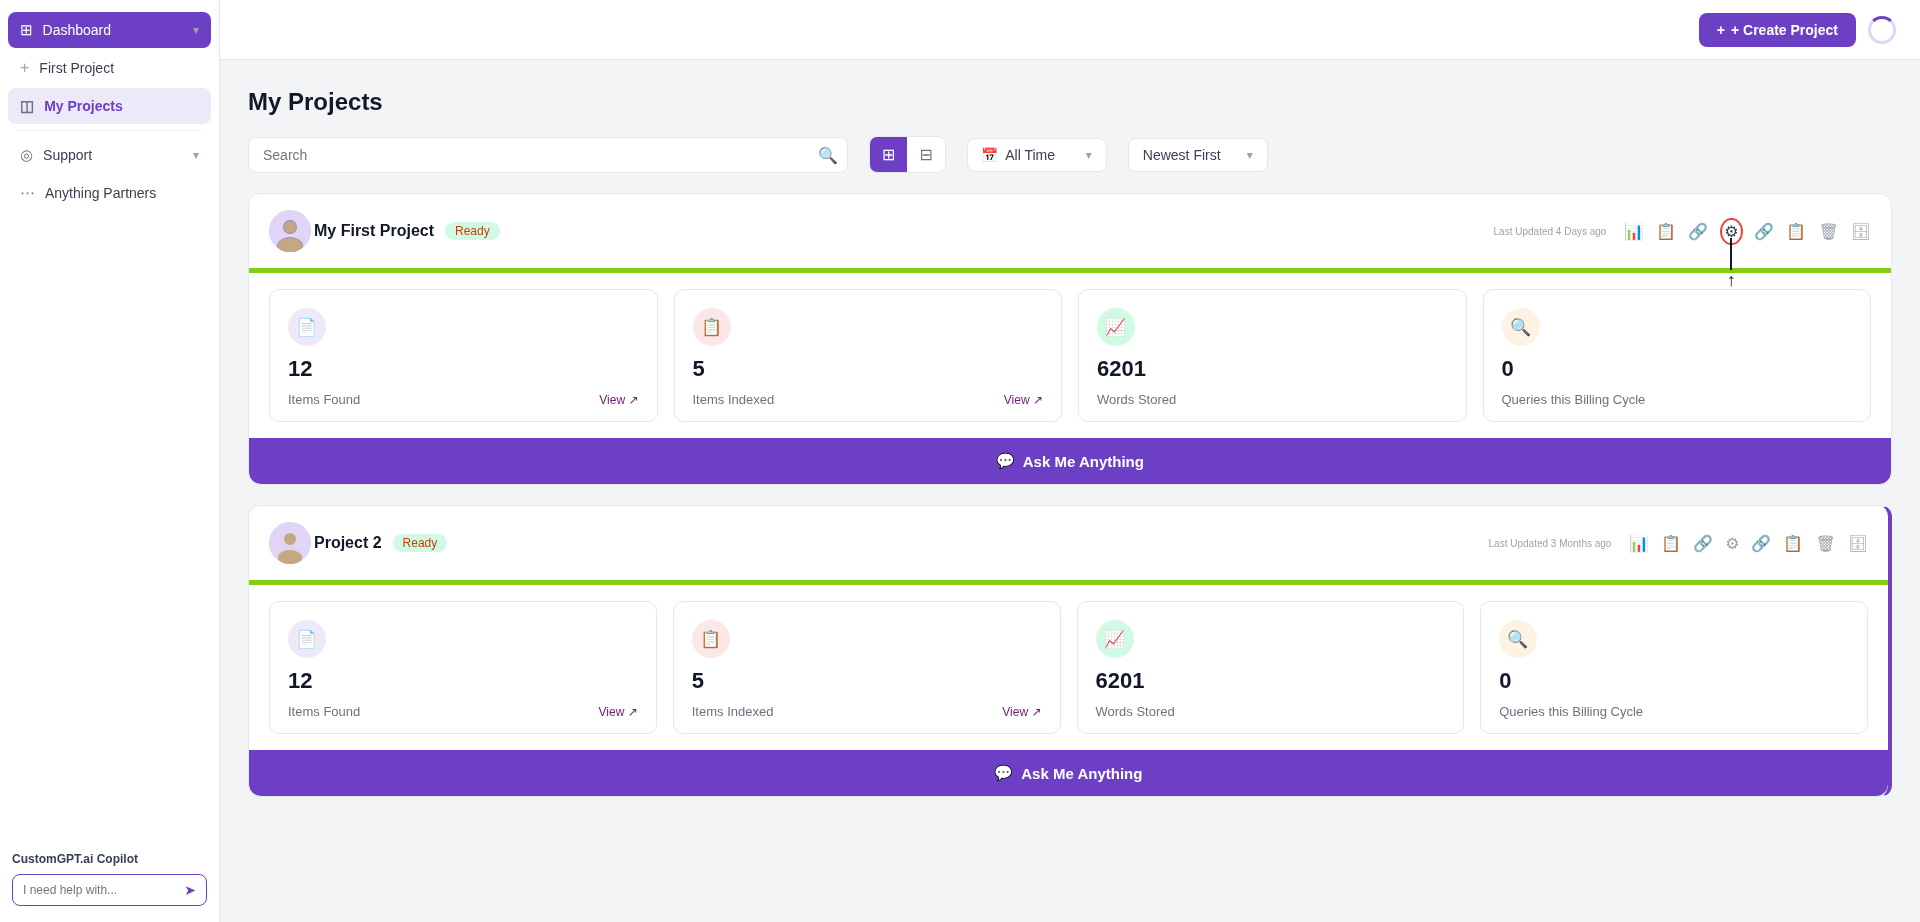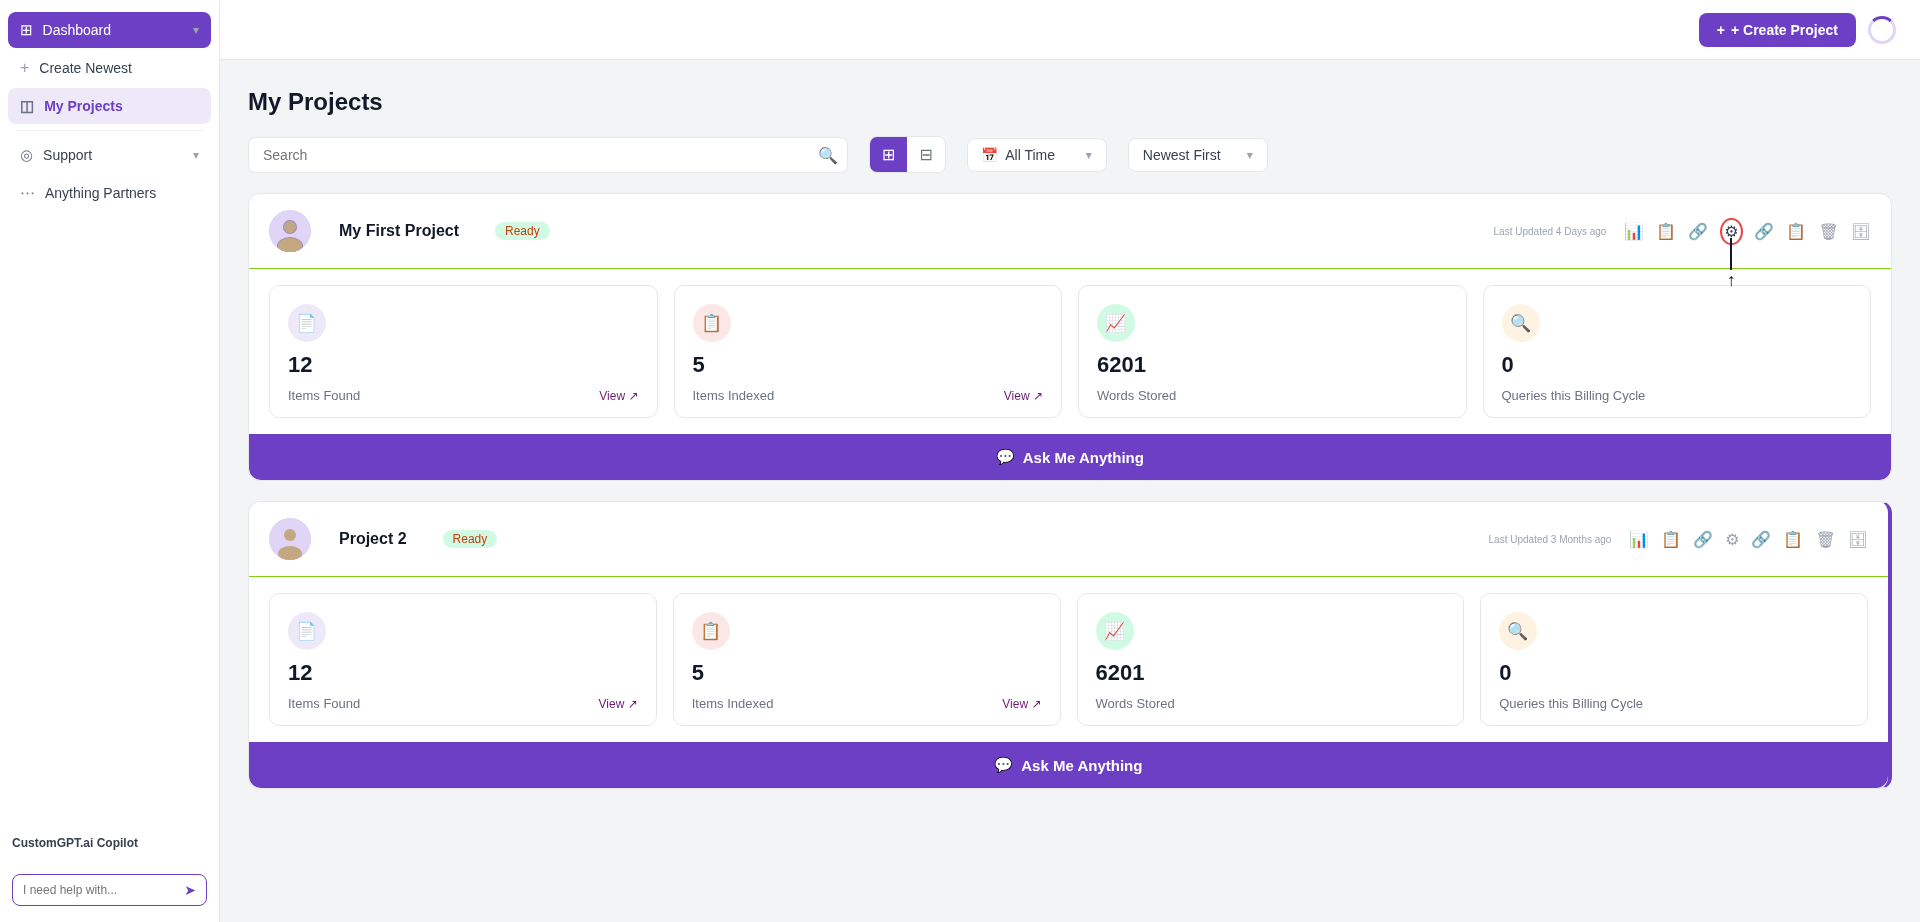--- a/index.html
+++ b/index.html
@@ -89,21 +89,21 @@
     }
     .sidebar-divider { height: 1px; background: #f0f0f0; margin: 4px 8px; }
     .sidebar-copilot {
       padding: 16px 12px;
       margin-top: auto;
     }
     .copilot-label {
       font-size: 12px;
       font-weight: 600;
       color: #374151;
-      margin-bottom: 24px;
+      margin-bottom: 8px;
     }
     .copilot-input-wrap {
       display: flex;
       align-items: center;
       border: 1.5px solid #6c3fc5;
       border-radius: 8px;
       padding: 7px 10px;
       background: #fff;
       gap: 6px;
     }
@@ -242,22 +242,22 @@
       background: #fff;
       border-radius: 12px;
       border: 1px solid #e5e7eb;
       margin-bottom: 20px;
       overflow: hidden;
     }
     .project-header {
       display: flex;
       align-items: center;
       padding: 16px 20px;
-      gap: 28px;
-      border-bottom: 1px solid #84cc16;
+      gap: 3px;
+      border-bottom: 5px solid #84cc16;
     }
     .project-avatar {
       width: 42px;
       height: 42px;
       border-radius: 50%;
       background: #d1d5db;
       overflow: hidden;
       flex-shrink: 0;
     }
     .project-avatar svg { width: 100%; height: 100%; }
@@ -398,21 +398,21 @@
 <div id="sidebar">
 
   <nav class="sidebar-nav">
     <div class="sidebar-item active">
       <span class="si-icon">⊞</span>
       <span>Dashboard</span>
       <span class="chevron-icon">▾</span>
     </div>
     <div class="sidebar-create">
       <span style="color:#9ca3af;font-size:16px;">+</span>
-      <span>Create Newest</span>
+      <span>First Project</span>
     </div>
     <div class="sidebar-item-sub">
       <span class="si-icon">◫</span>
       <span>My Projects</span>
     </div>
     <div class="sidebar-divider"></div>
     <div class="sidebar-item">
       <span class="si-icon">◎</span>
       <span>Support</span>
       <span class="chevron-icon">▾</span>

